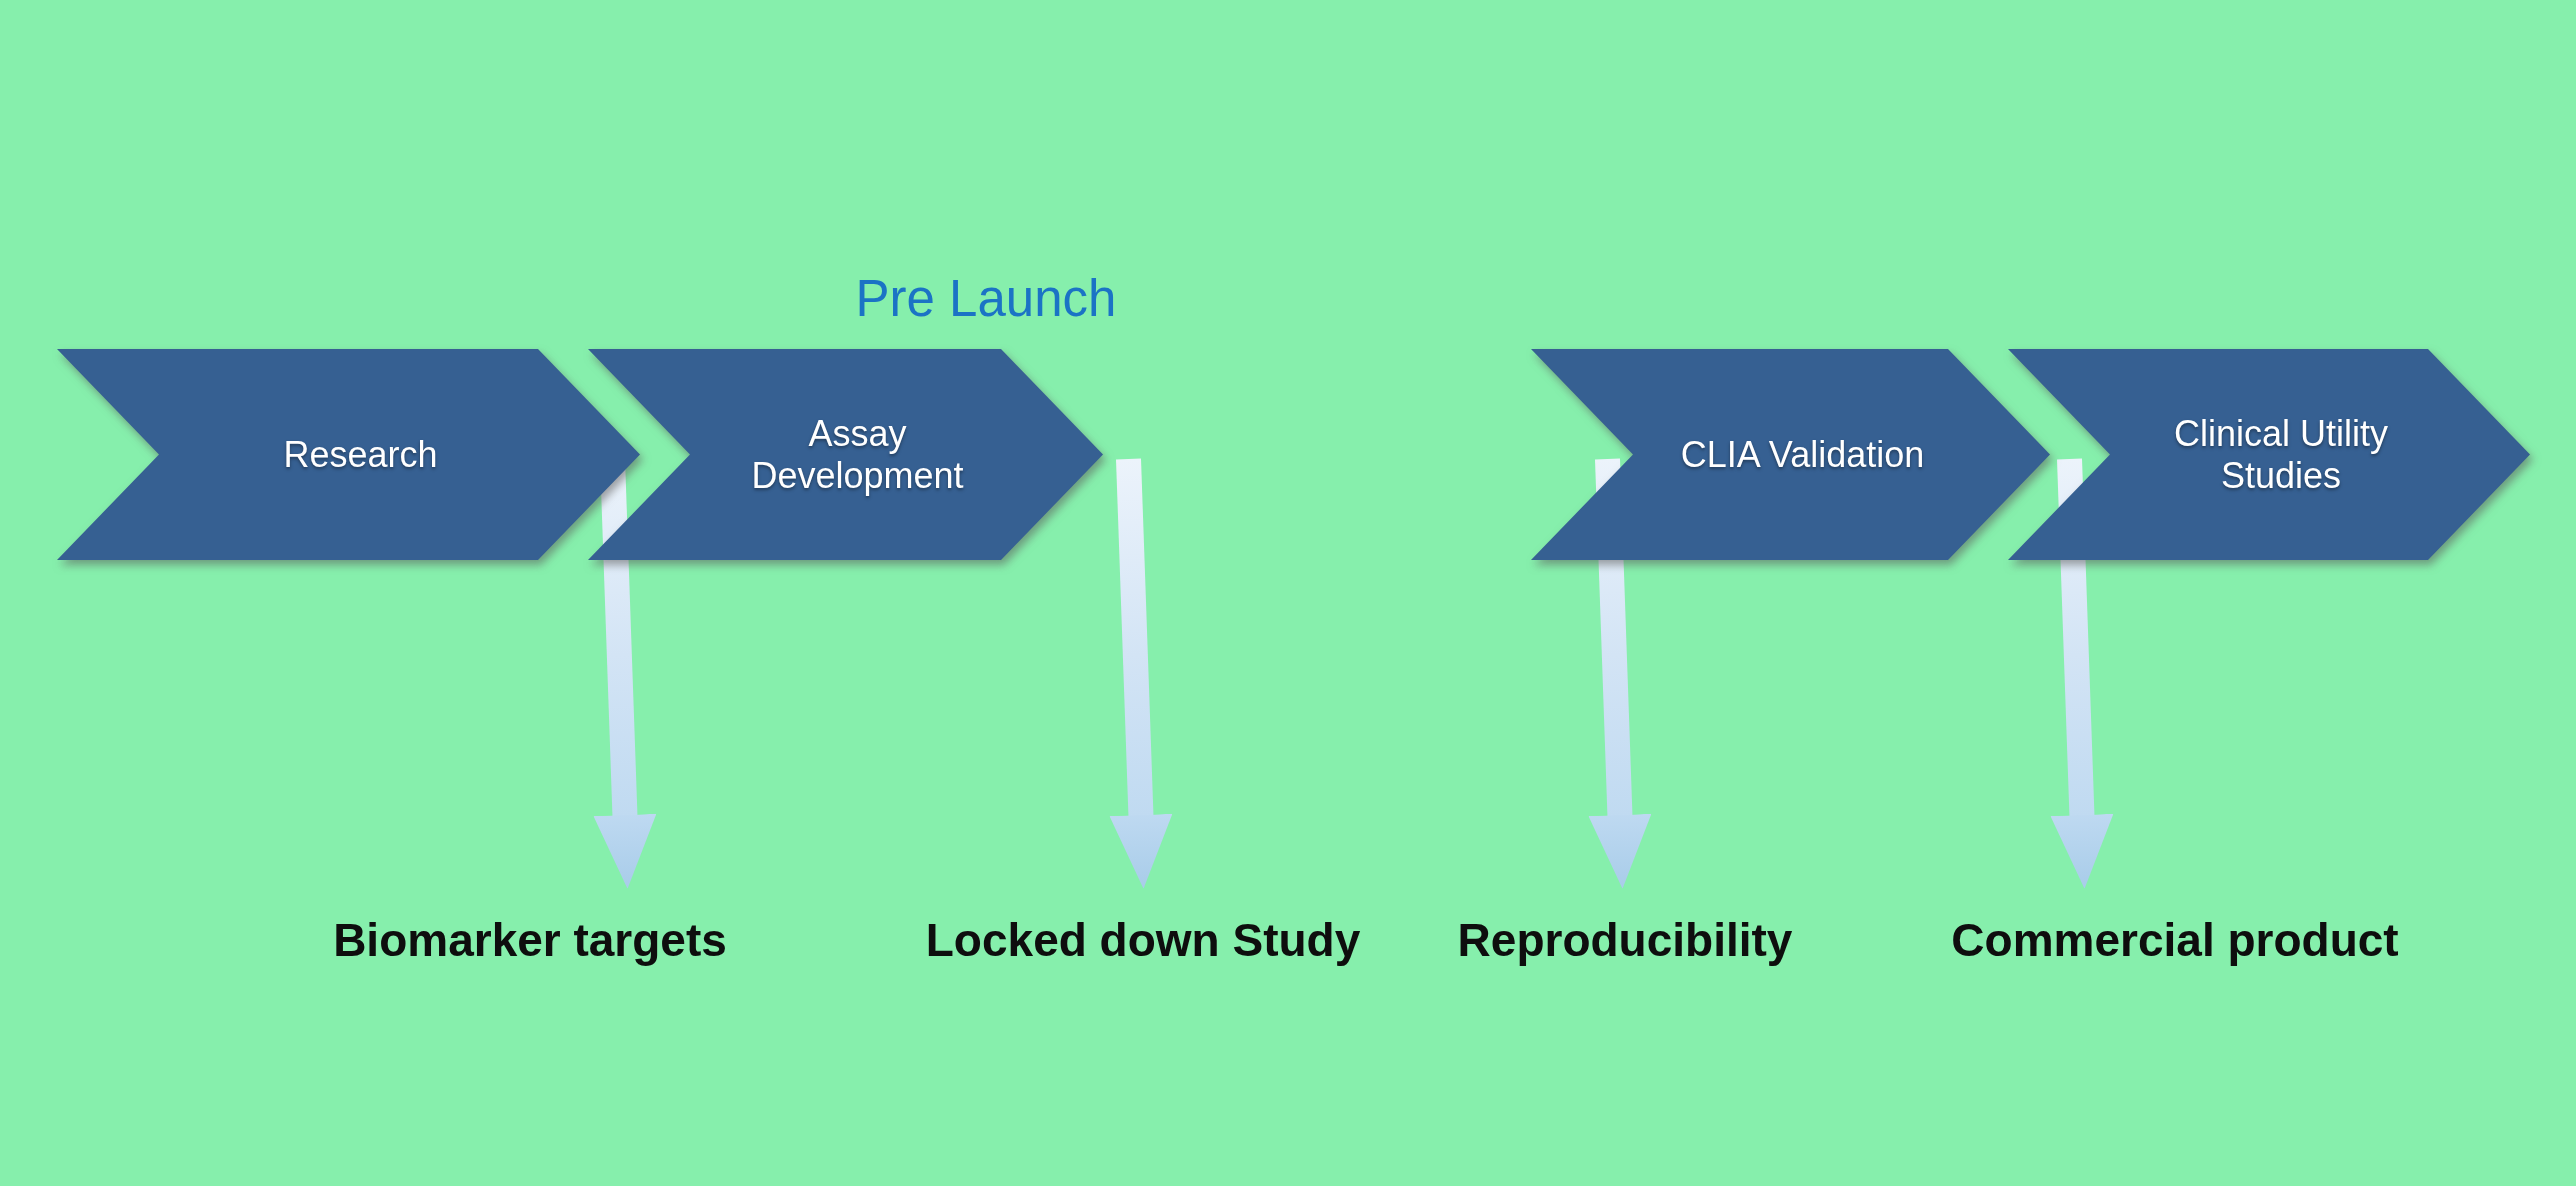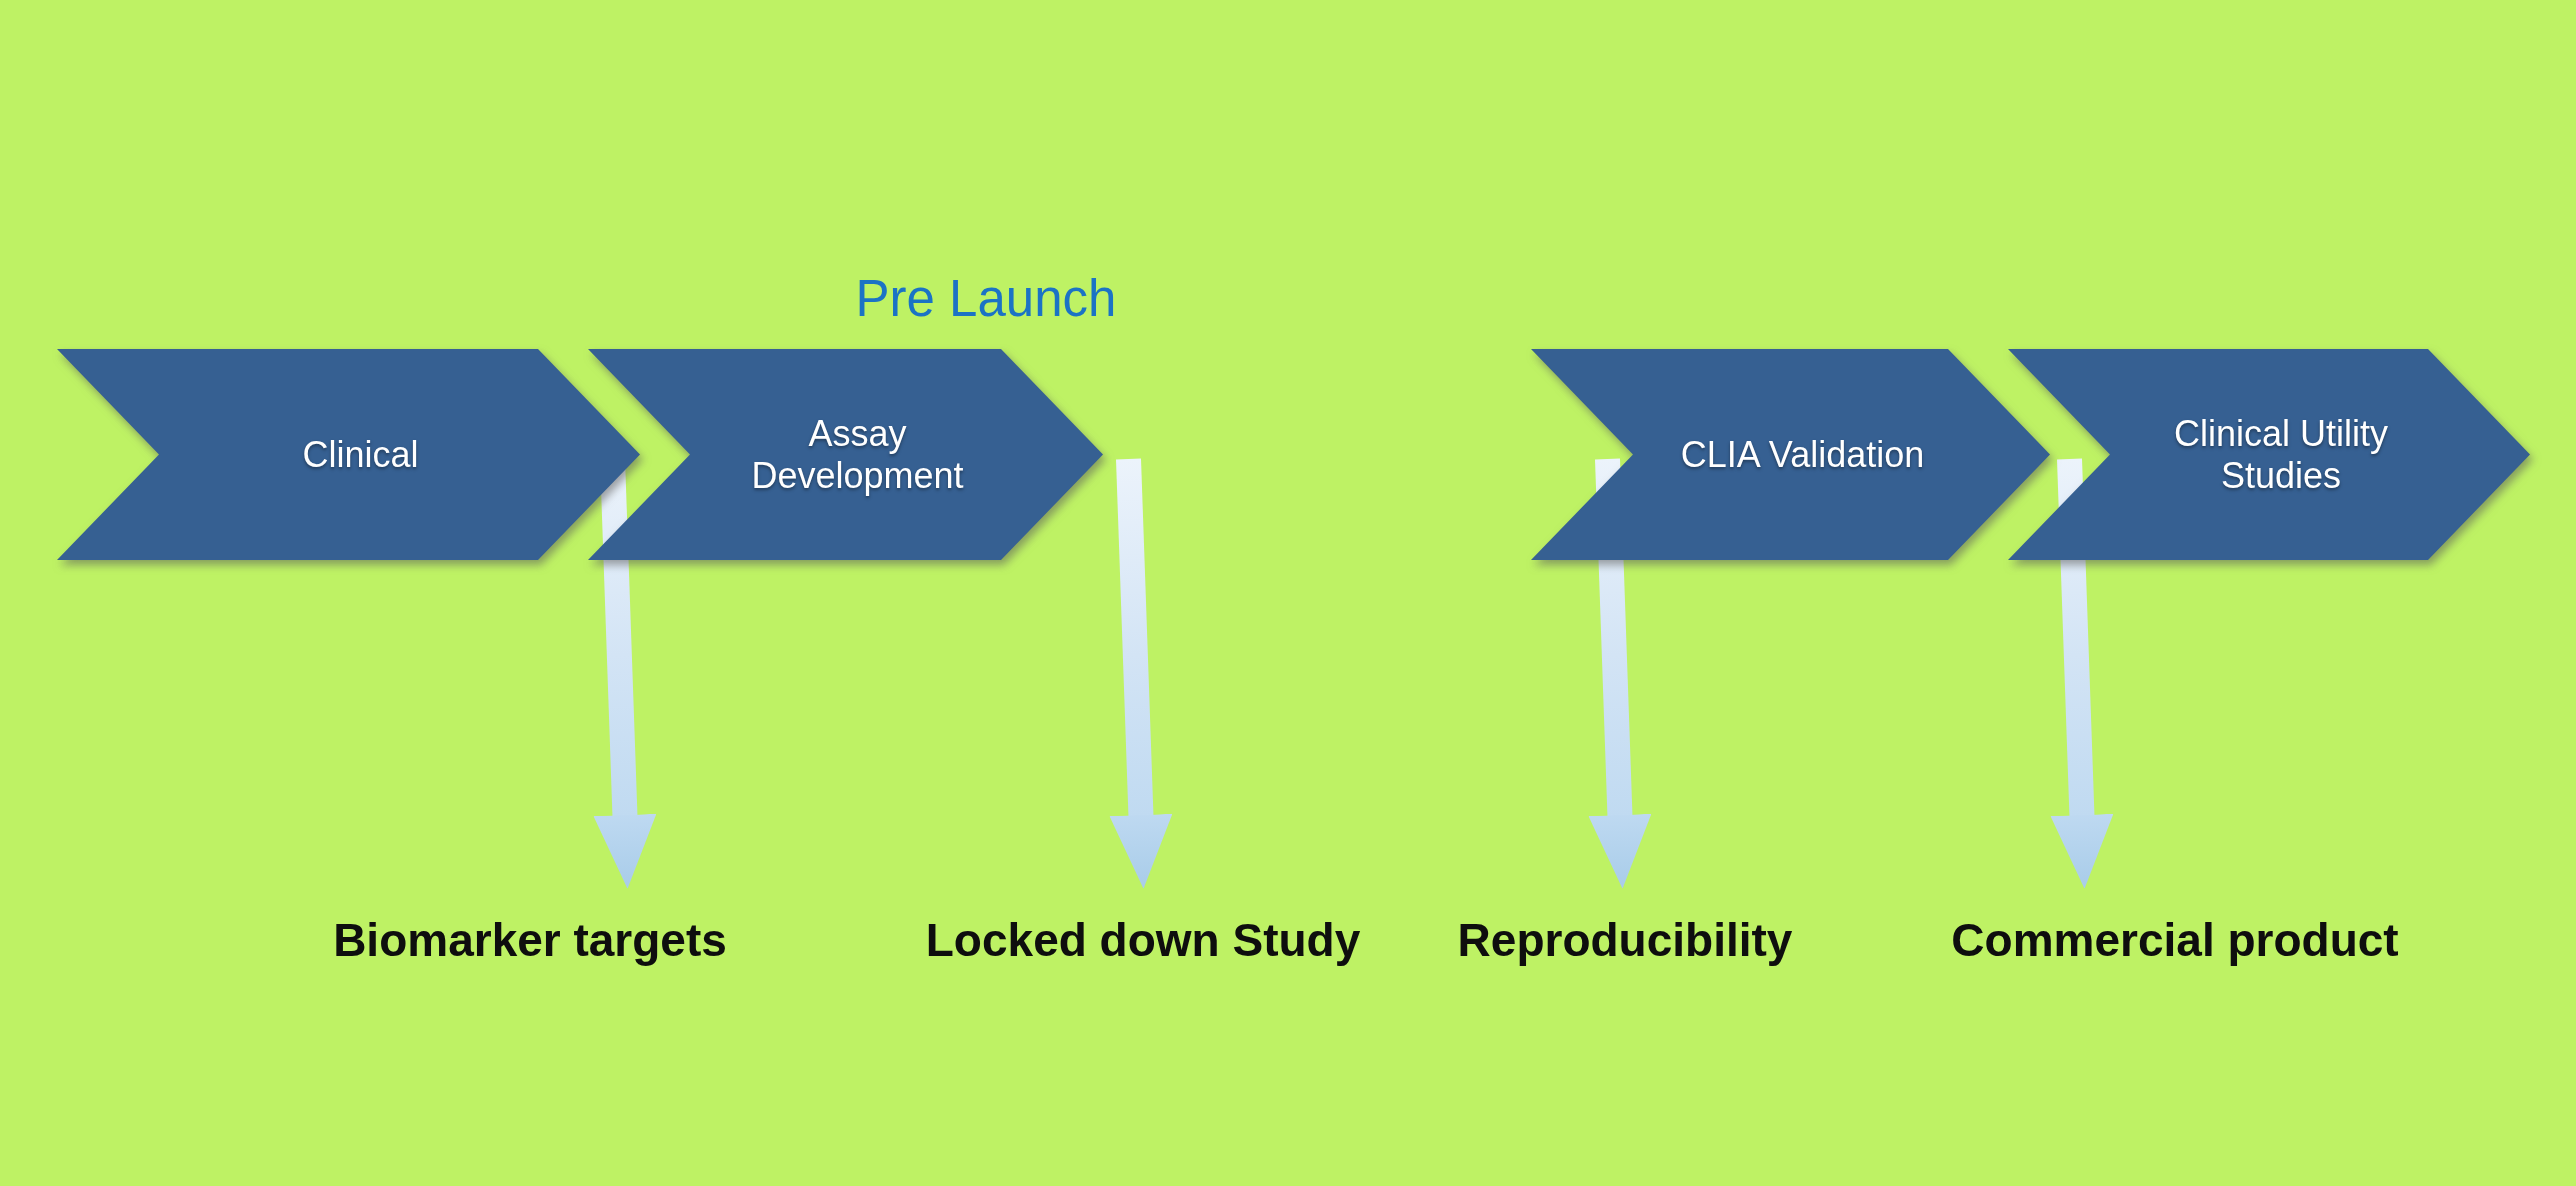--- a/index.html
+++ b/index.html
@@ -4,21 +4,21 @@
 <style>
   html, body {
     margin: 0;
     padding: 0;
     background: #ffffff;
   }
   .canvas {
     position: relative;
     width: 2576px;
     height: 1187px;
-    background: #bef264;
+    background: #86efac;
     overflow: hidden;
     font-family: "Liberation Sans", "DejaVu Sans", sans-serif;
   }
 
   
   .launch-label {
     position: absolute;
     transform: translateX(-50%);
     font-size: 51px;
     line-height: 1;
@@ -115,21 +115,21 @@
     <div class="shaft"></div>
     <div class="head"></div>
   </div>
   <div class="down-arrow" style="left:2038px">
     <div class="shaft"></div>
     <div class="head"></div>
   </div>
 
   <div class="chev-wrap" style="left:57px; width:583px">
     <div class="chevron">
-      <span class="stage-text">Clinical</span>
+      <span class="stage-text">Research</span>
     </div>
   </div>
   <div class="chev-wrap" style="left:588px; width:515px">
     <div class="chevron">
       <span class="stage-text">Assay
 Development</span>
     </div>
   </div>
   <div class="chev-wrap" style="left:1531px; width:519px">
     <div class="chevron">

